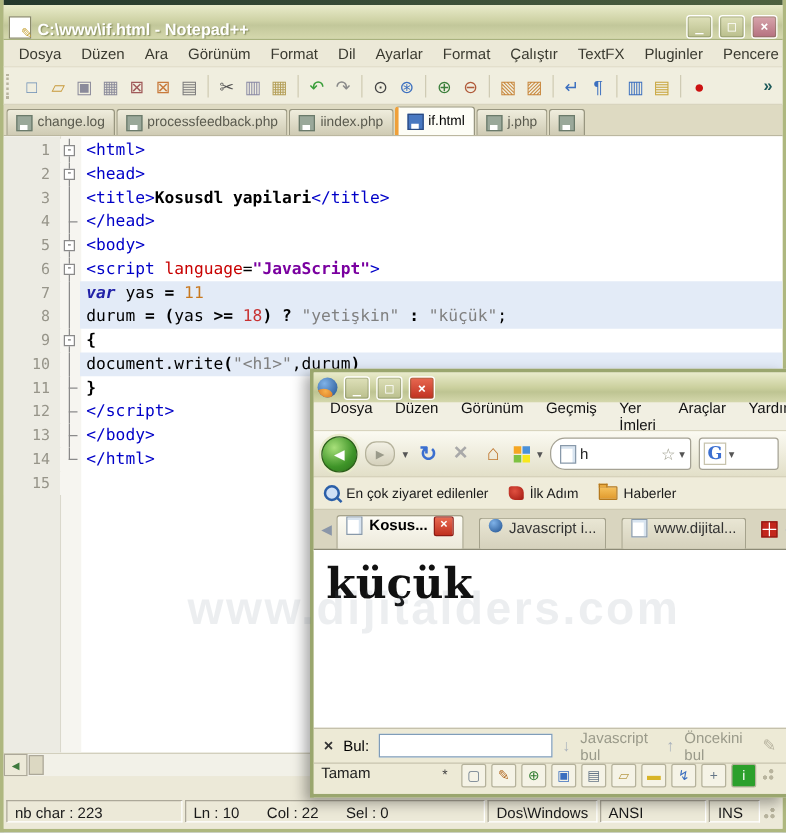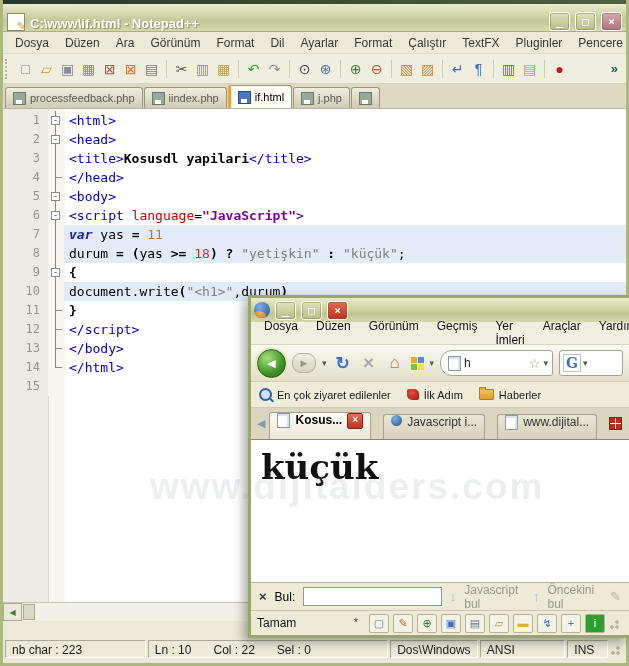--- a/index.html
+++ b/index.html
@@ -133,21 +133,21 @@
   .bluearrow{color:#3B6FD0;font-weight:bold;font-size:13px}
   .ff-content{flex:1;background:#fff;border-top:1px solid #fff;overflow:hidden;position:relative}
   .ff-heading{margin:6px 0 0 10px;font:bold 34px "DejaVu Serif",serif;color:#111}
   .findbar{height:27px;flex:none;display:flex;align-items:center;gap:8px;background:#EDEAD6;
     border-top:1px solid #B8B49E;padding:0 8px;font-size:12px}
   .fb-close{font:bold 13px "Liberation Sans",sans-serif;color:#333}
   .fb-input{width:165px;height:17px;border:1px solid #7F9DB9;background:#fff}
   .fb-arrow{color:#AAB2BC;font-weight:bold;font-size:13px}
   .fb-grey{color:#9a9a8a}
   .fb-high{color:#b8b4a0;font-size:13px}
-  .ff-statusbar{height:24px;flex:none;display:flex;align-items:center;background:#EDEAD6;border-top:1px solid #C8C4AE;
+  .ff-statusbar{height:24px;flex:none;display:flex;background:#EDEAD6;border-top:1px solid #C8C4AE;
     padding:0 6px;gap:4px;font-size:12px;color:#1a1a1a}
   .ff-statusbar .stext{flex:1}
   .sbi{width:18px;height:17px;display:flex;align-items:center;justify-content:center;font-size:11px;flex:none}
   .sbi.boxed{background:#F5F3E6;border:1px solid #B5B29B;border-radius:2px}
   
   #watermark{position:absolute;left:150px;top:466px;z-index:20;pointer-events:none;
     font:bold 37px "Liberation Sans",sans-serif;letter-spacing:2px;color:#6a7a8a;opacity:.12;white-space:nowrap}
 </style>
 </head>
 <body>
@@ -217,20 +217,24 @@
           <span class="tsep"></span>
           <span class="tbi" style="color: rgb(204, 17, 17);">●</span>
         </span>
       <span class="spacer"></span>
       <span class="tover">»</span>
     </div>
     <div class="tabbar">
       <span id="npp-tabs" style="display:flex;align-items:flex-end">
           <div class="ntab">
             <span class="i-floppy"></span>
+            <span class="ntab-label">change.log</span>
+          </div>
+          <div class="ntab">
+            <span class="i-floppy"></span>
             <span class="ntab-label">processfeedback.php</span>
           </div>
           <div class="ntab">
             <span class="i-floppy"></span>
             <span class="ntab-label">iindex.php</span>
           </div>
           <div class="ntab active">
             <span class="i-floppy act"></span>
             <span class="ntab-label">if.html</span>
           </div>

